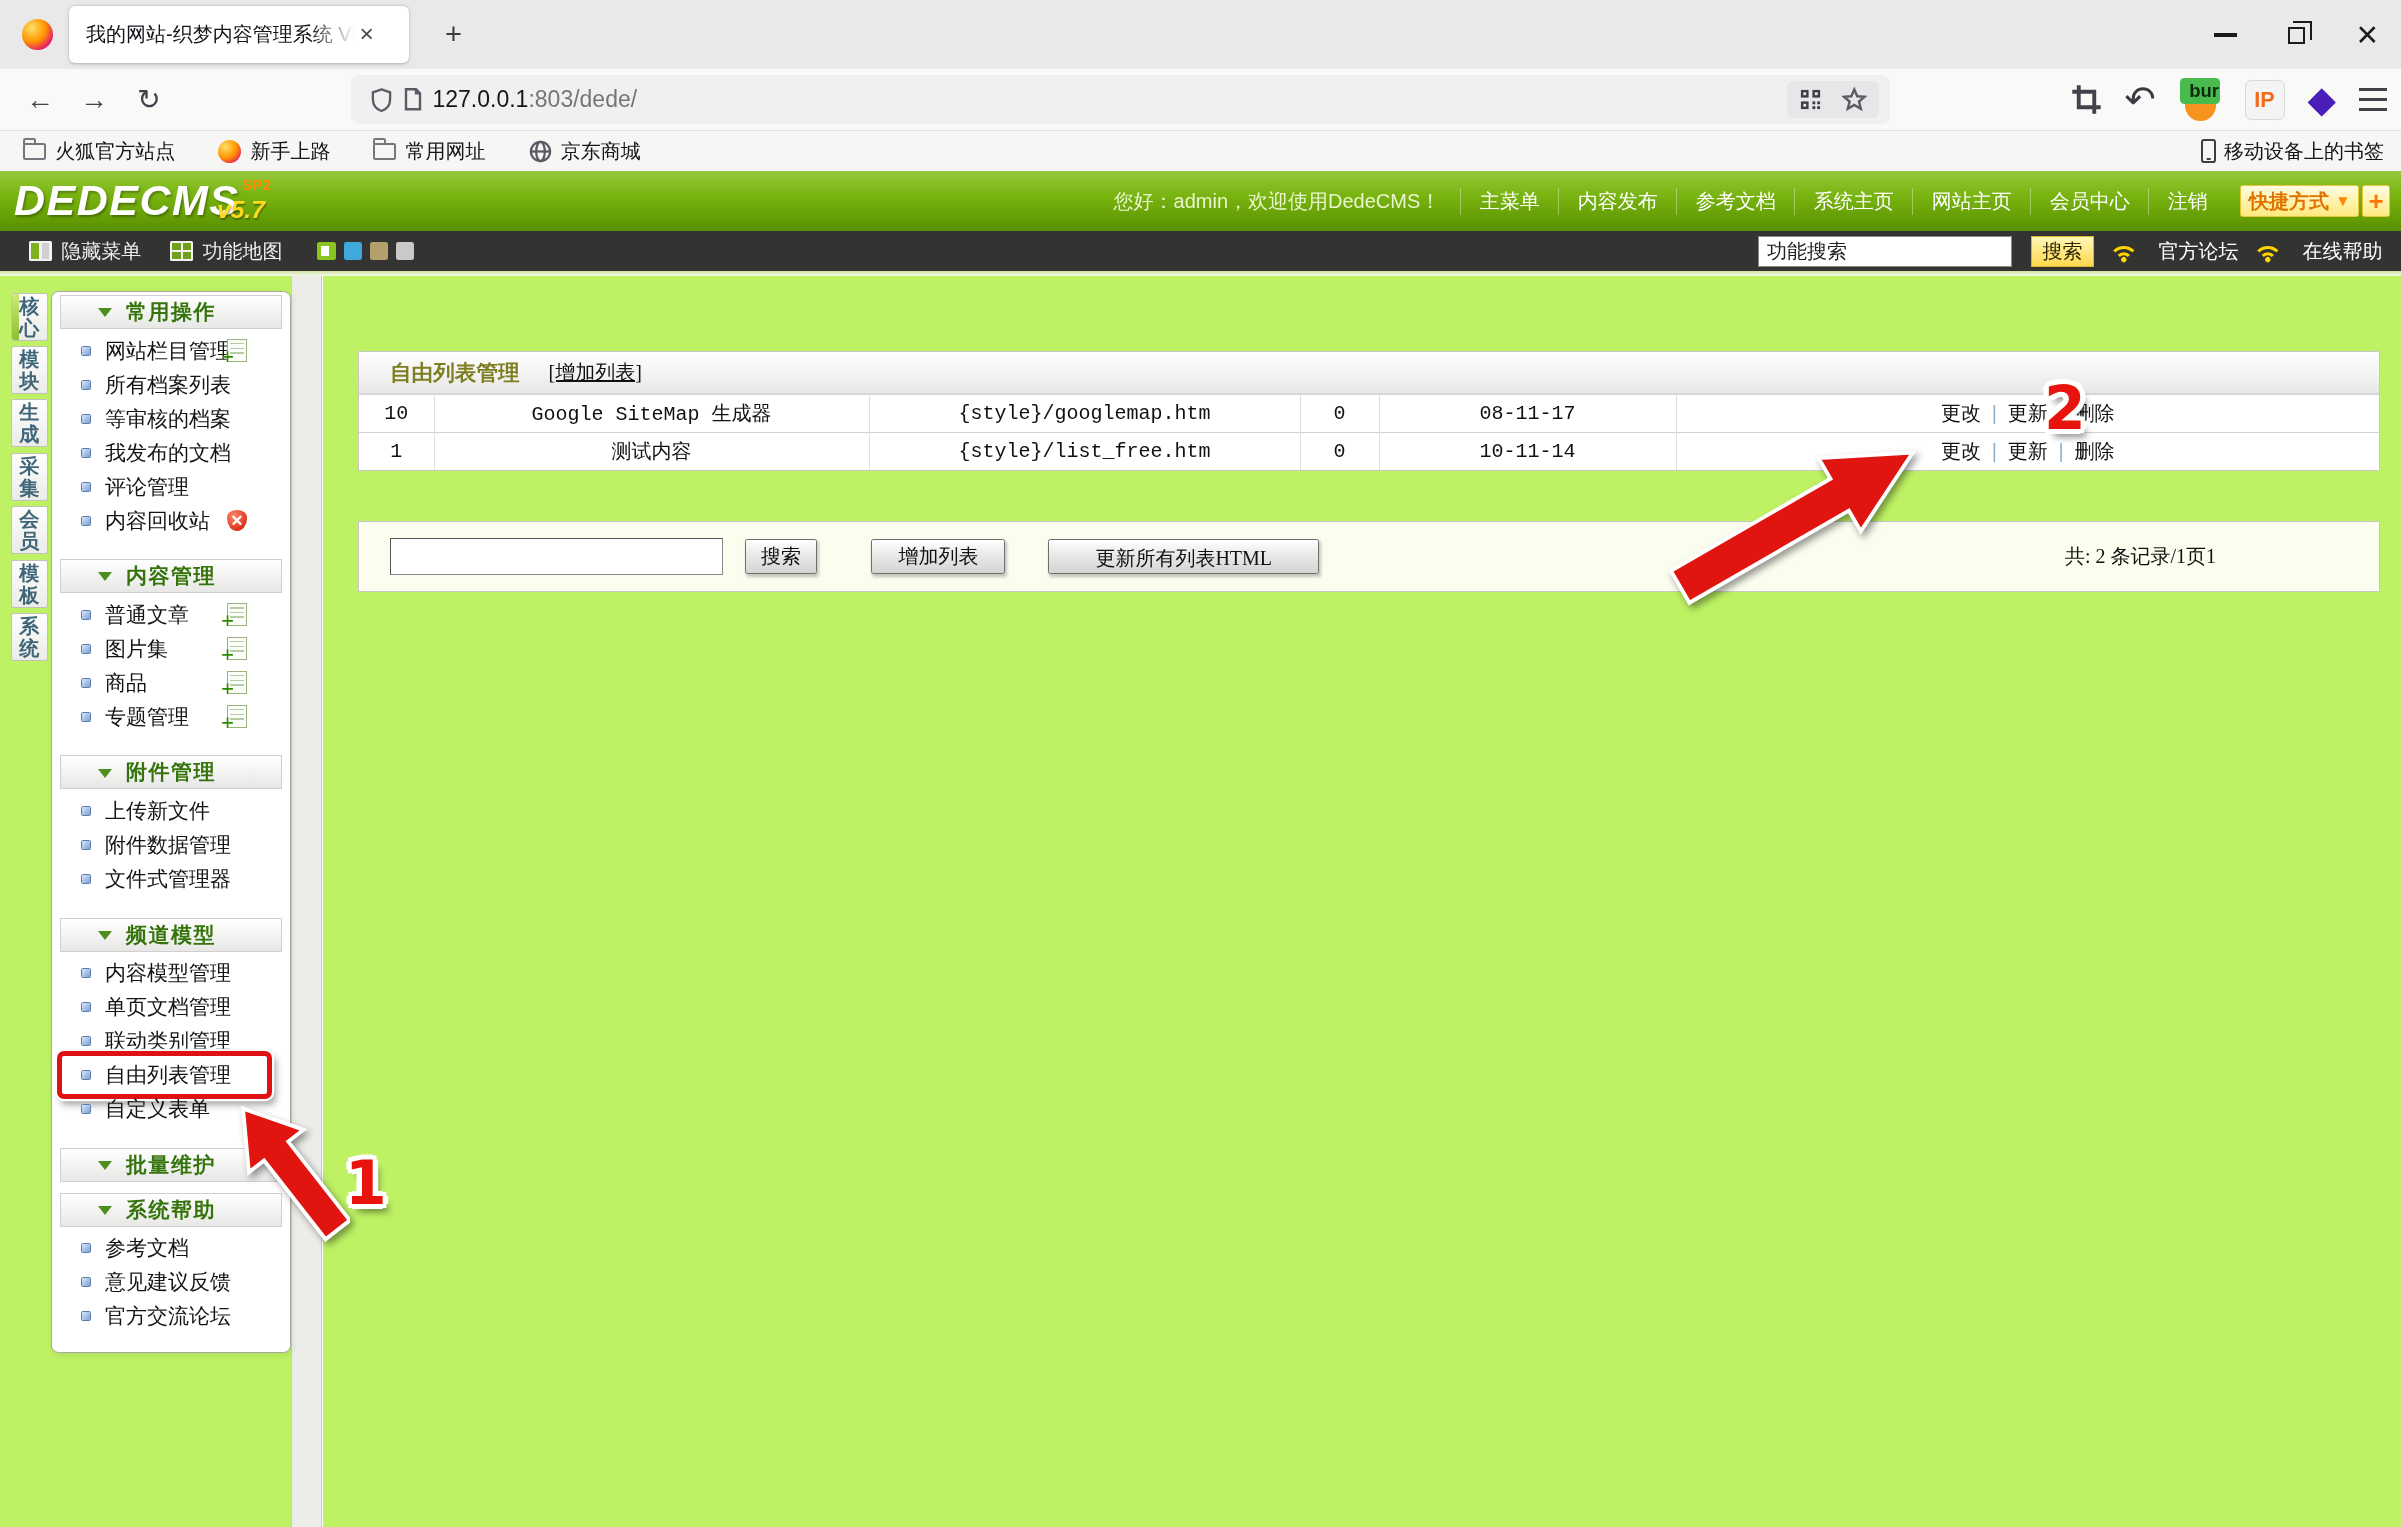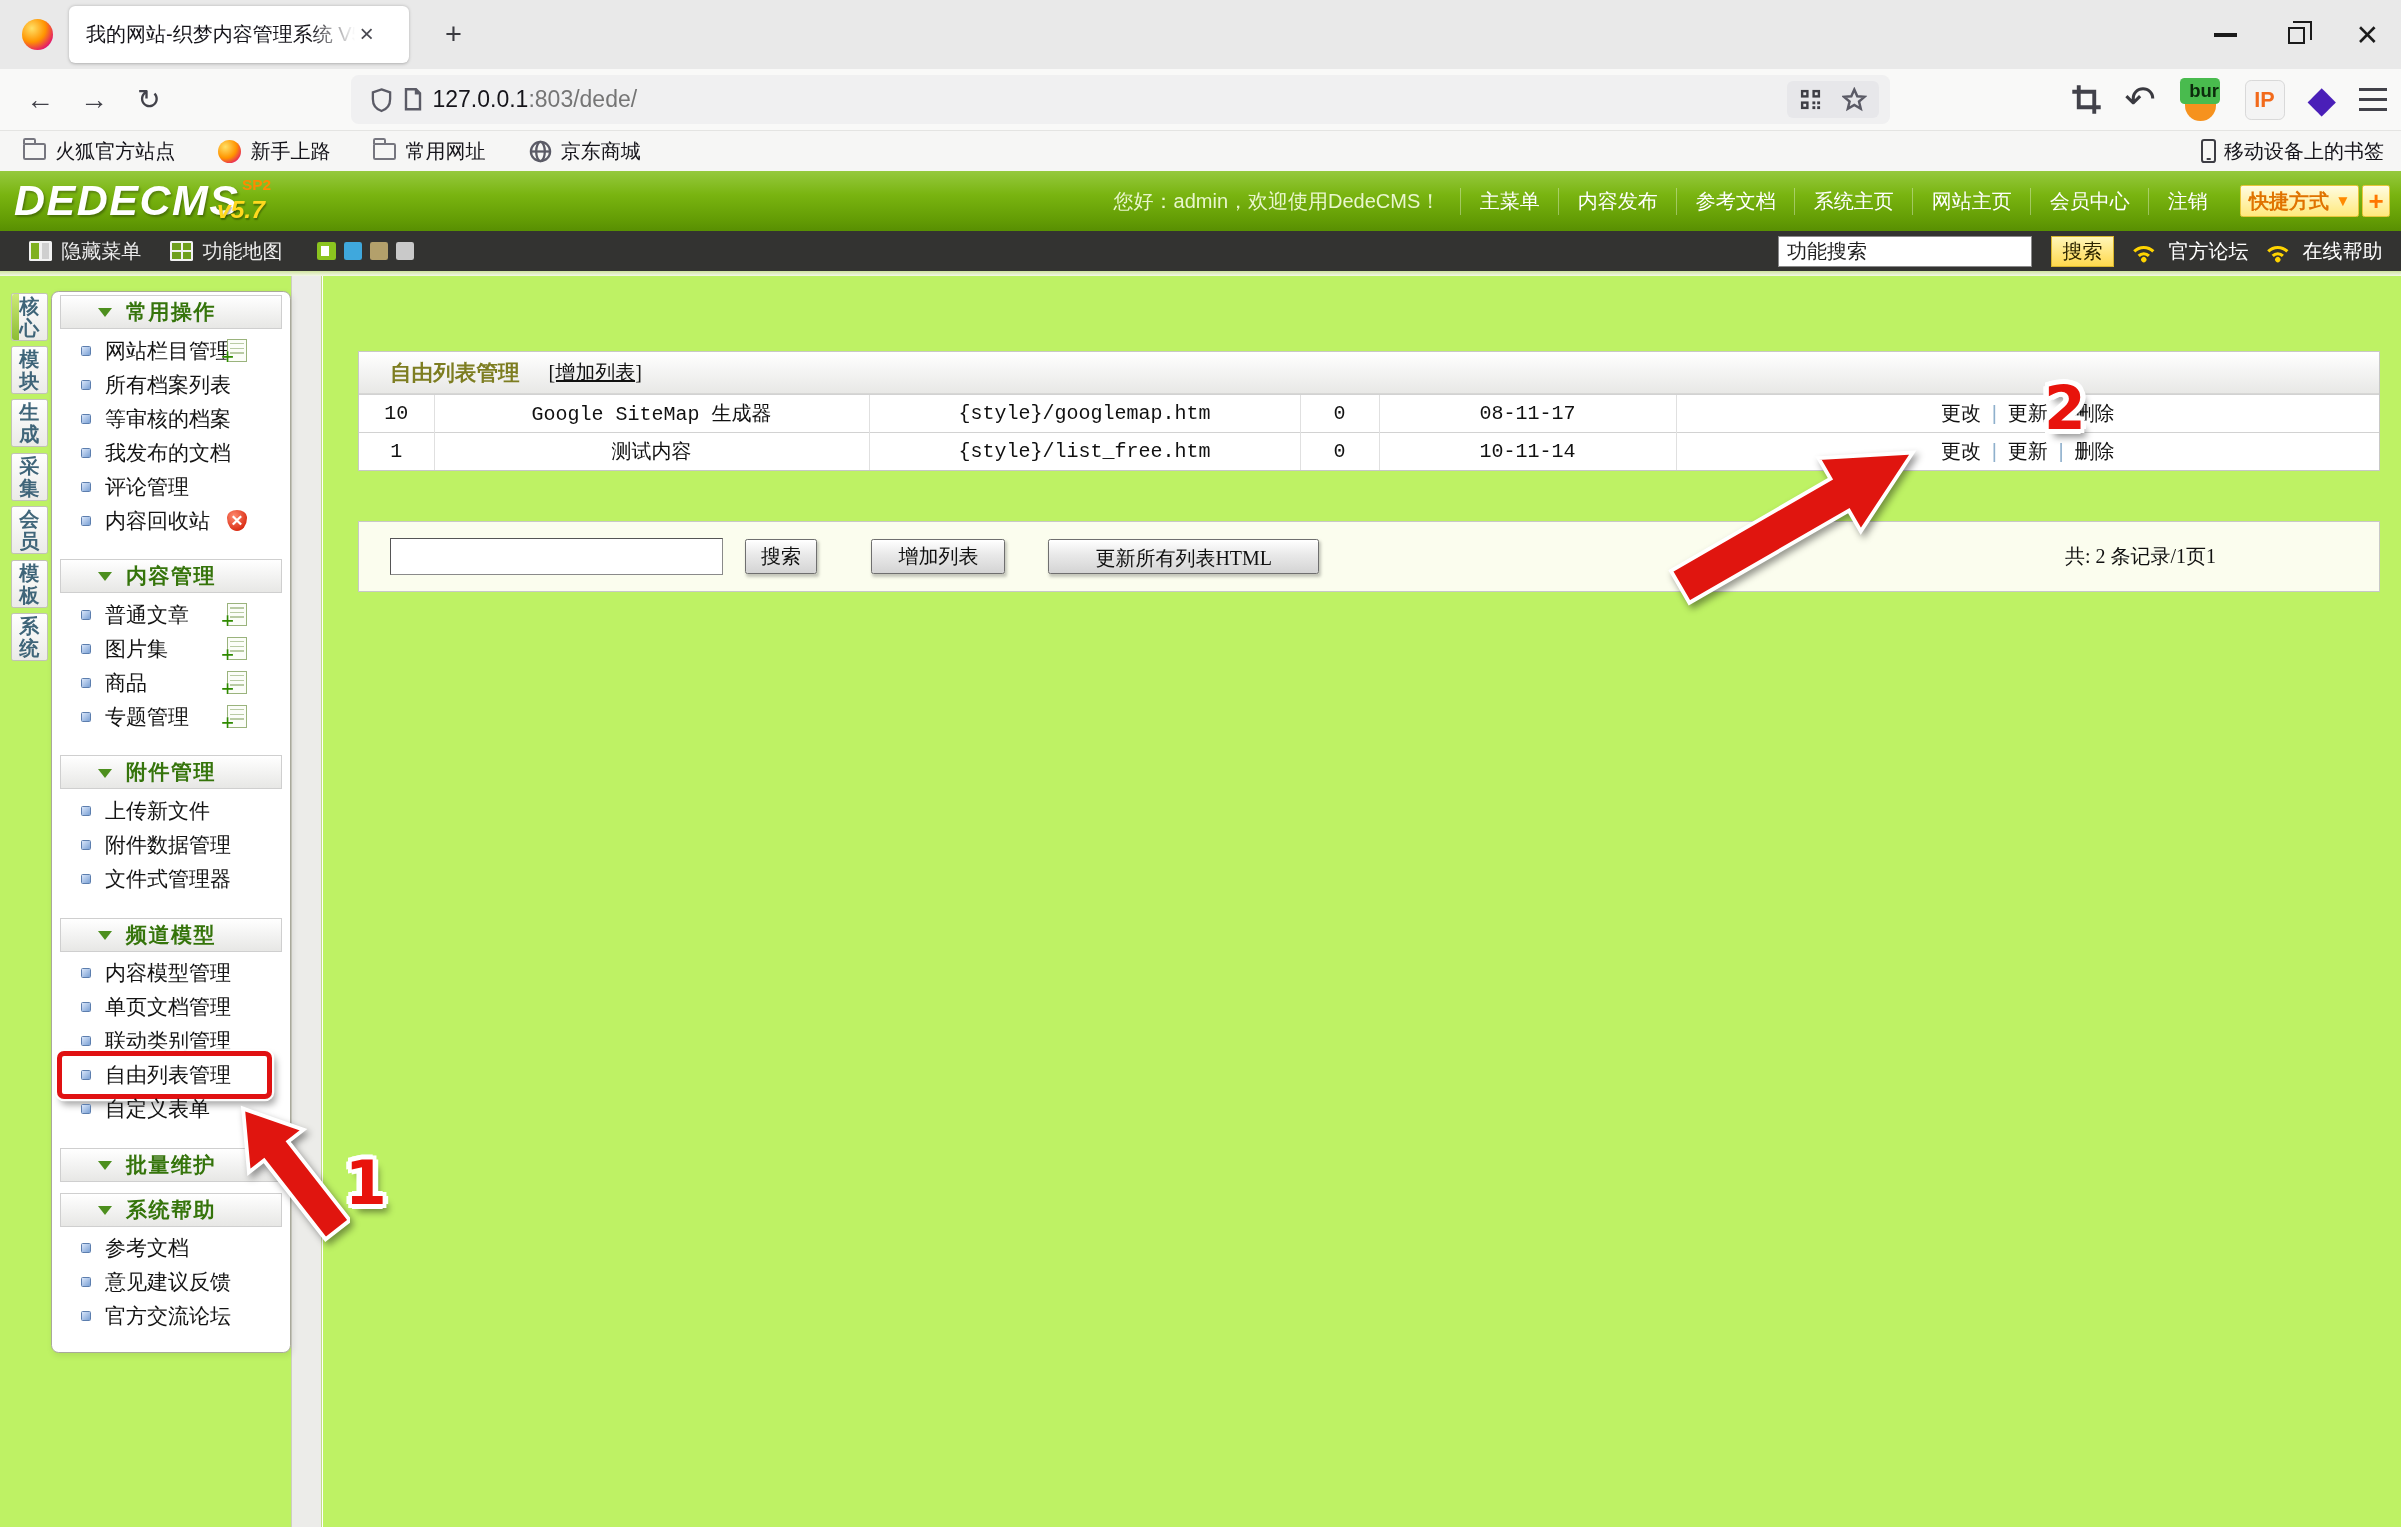--- a/index.html
+++ b/index.html
@@ -95,21 +95,21 @@
   .sq { width:18.5px; height:18.5px; border-radius:2.3px; }
   .sq1 { background:#8bc41f; position:relative; }
   .sq1::after { content:""; position:absolute; left:3.8px; top:3.8px; width:7.7px; height:10px; background:#fff; }
   .sq2 { background:#3fa8dd; } .sq3 { background:#b3a06b; } .sq4 { background:#c9c9c9; }
   .tb-right { position:absolute; right:18.5px; top:0; height:40px; display:flex; align-items:center; gap:18.5px; }
   .func-search { width:254px; height:31px; background:#fff; border:0.8px solid #8a8a8a; color:#222;
     font-size:20px; padding:0 7.7px; font-family:inherit; }
   .tb-search-btn { height:31px; padding:0 10.8px; background:linear-gradient(#fff6b8,#ffd94e);
     border:0.8px solid #d8b62c; color:#2e2600; font-size:20px; }
   .signal-ic { transform:rotate(-45deg); display:inline-block; }
-  .tb-link { display:flex; align-items:center; gap:14px; color:#fff; }
+  .tb-link { display:flex; align-items:center; gap:24px; color:#fff; }
   .glowline { height:4.6px; background:linear-gradient(#cfe39e,#f4f8e8); }
 
   
   .workspace { position:relative; height:1252px; background:#bef264; }
   .v-strip { position:absolute; left:291px; top:0; bottom:0; width:30px; background:#ecece9;
     border-left:0.8px solid #cdcdc2; }
   .v-green { position:absolute; left:321px; top:0; bottom:0; width:2.3px; background:#c3da8a;
     border-right:0.8px solid #fff; }
 
   .vtabs { position:absolute; left:10.8px; top:17px; width:37px; }

